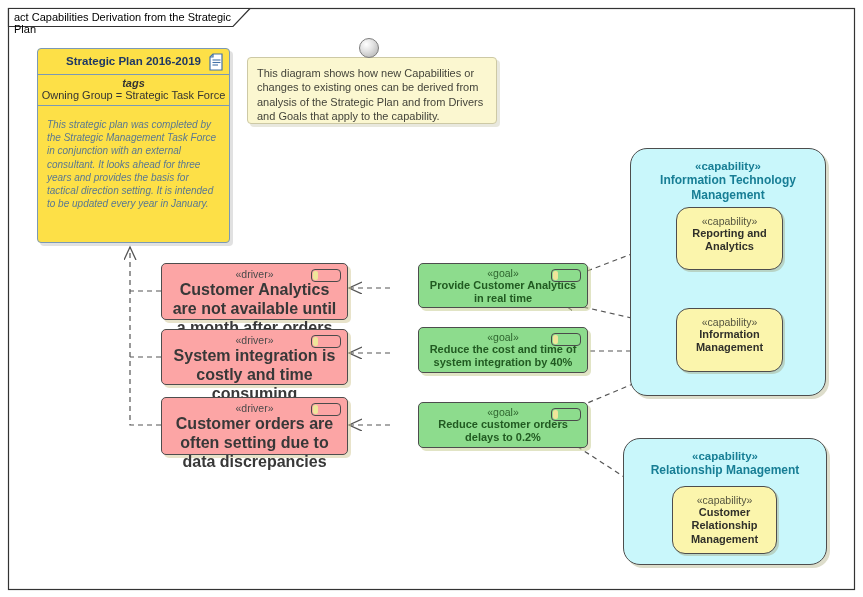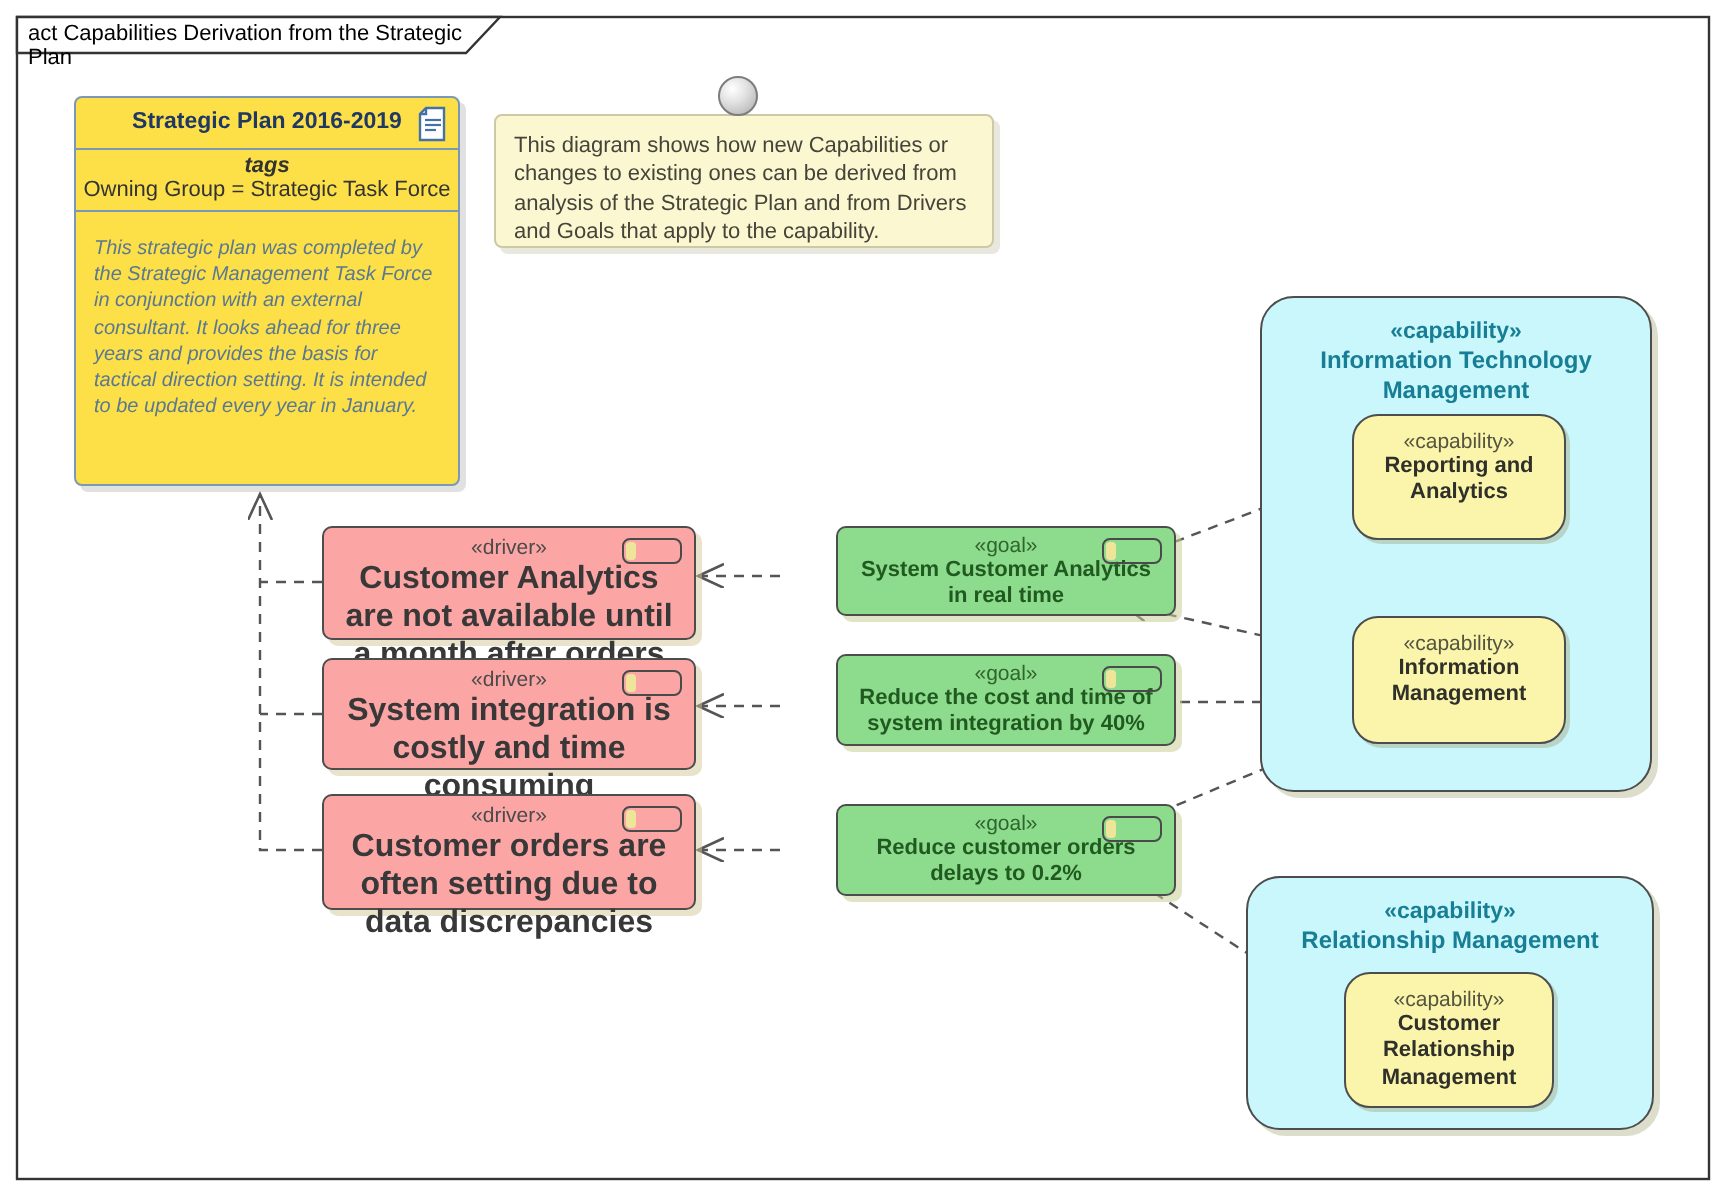--- a/index.html
+++ b/index.html
@@ -200,21 +200,21 @@
       </div>
     <span class="stereo">«driver»</span>
     <span class="dname">Customer orders are often setting due to data discrepancies</span>
   </div>
 
   <div class="goal-box" style="top:263px; height:45px;">
     <div class="req-icon">
         <div class="tab"></div>
       </div>
     <span class="stereo">«goal»</span>
-    <span class="gname">System Customer Analytics in real time</span>
+    <span class="gname">Provide Customer Analytics in real time</span>
   </div>
   <div class="goal-box" style="top:327px; height:46px;">
     <div class="req-icon">
         <div class="tab"></div>
       </div>
     <span class="stereo">«goal»</span>
     <span class="gname">Reduce the cost and time of system integration by 40%</span>
   </div>
   <div class="goal-box" style="top:402px; height:46px;">
     <div class="req-icon">

